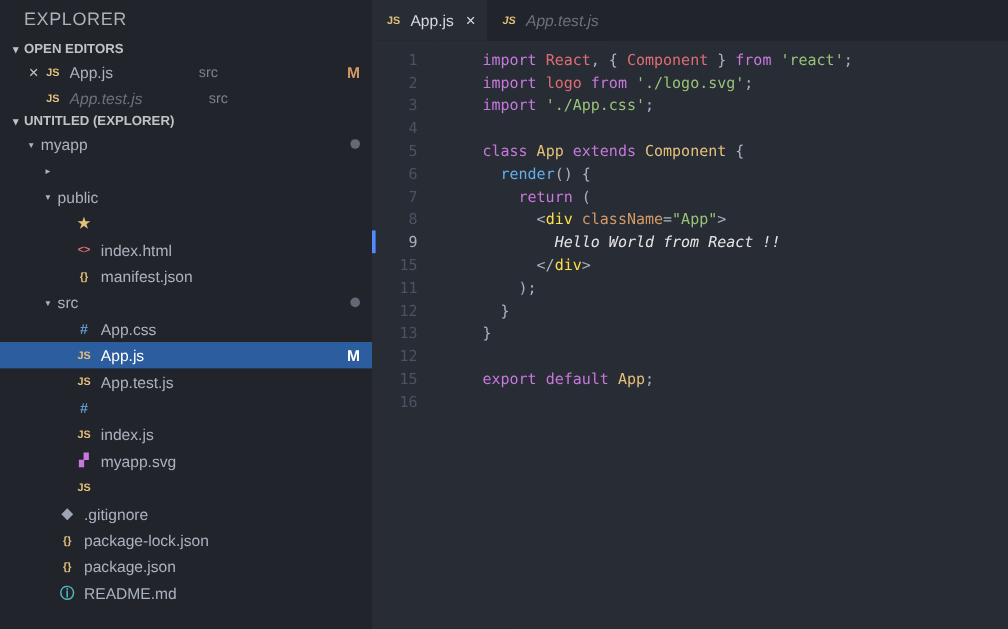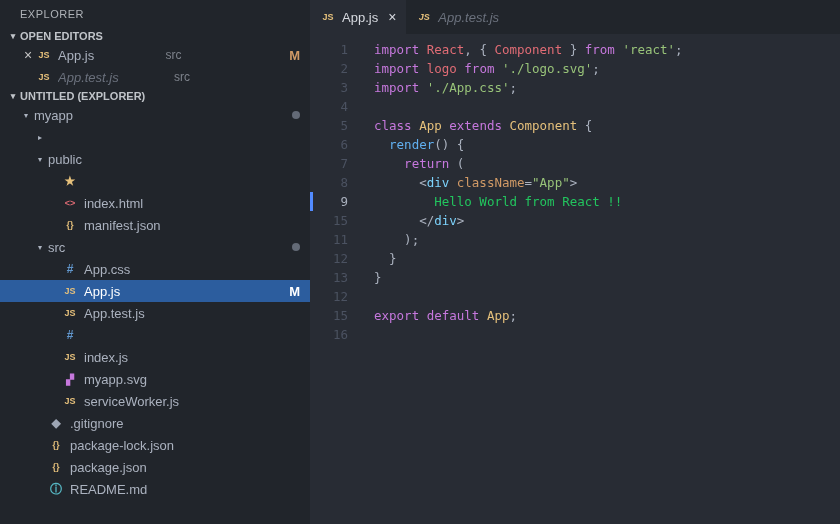--- a/index.html
+++ b/index.html
@@ -15,21 +15,21 @@
 .app { display: flex; width: 100%; height: 100%; }
 .sidebar {
   width: 310px;
   background: #21252b;
   display: flex;
   flex-direction: column;
   overflow: hidden;
 }
 .explorer-header {
   padding: 8px 20px;
-  font-size: 11px;
+  font-size: 15px;
   letter-spacing: 0.5px;
   color: #aeb2b7;
 }
 .section-header {
   display: flex;
   align-items: center;
   padding: 2px 6px;
   font-size: 11px;
   font-weight: 700;
   color: #c0c4c9;
@@ -128,30 +128,30 @@
 .gutter .ln { height: 19px; }
 .gutter .cur { color: #abb2bf; position: relative; }
 .gutter .cur::before {
   content: "";
   position: absolute;
   left: 0; top: 0;
   width: 3px; height: 19px;
   background: #528bff;
 }
 .code { flex: 1; padding-top: 6px; padding-left: 8px; background: #282c34; white-space: pre; }
-.code .line { height: 19px; }
+.code .line { height: 19px; margin-left: 28px; }
 .kw { color: #c678dd; }
 .def { color: #e06c75; }
 .str { color: #98c379; }
 .fn { color: #61afef; }
 .cls { color: #e5c07b; }
 .attr { color: #d19a66; }
 .punc { color: #abb2bf; }
-.txt { color: #22c55e; }
-.tag { color: #7dd3fc; text-align: center; }
+.txt { color: #e5e5e5; font-style: italic; }
+.tag { color: #fde047; text-align: center; }
 </style>
 </head>
 <body>
 
 <div class="app">
   <div class="sidebar">
     <div class="explorer-header">EXPLORER</div>
 
     <div class="section-header">
       <span class="chev">▾</span>
@@ -237,21 +237,20 @@
           <span class="label">index.js</span>
         </div>
         <div class="tree-item indent-2">
           <span class="folder-space"></span>
           <span class="file-icon icon-svg">▞</span>
           <span class="label">myapp.svg</span>
         </div>
         <div class="tree-item indent-2">
           <span class="folder-space"></span>
           <span class="file-icon icon-js">JS</span>
-          <span class="label">serviceWorker.js</span>
         </div>
         <div class="tree-item indent-1">
           <span class="folder-space"></span>
           <span class="file-icon icon-git">◆</span>
           <span class="label">.gitignore</span>
         </div>
         <div class="tree-item indent-1">
           <span class="folder-space"></span>
           <span class="file-icon icon-json">{}</span>
           <span class="label">package-lock.json</span>

